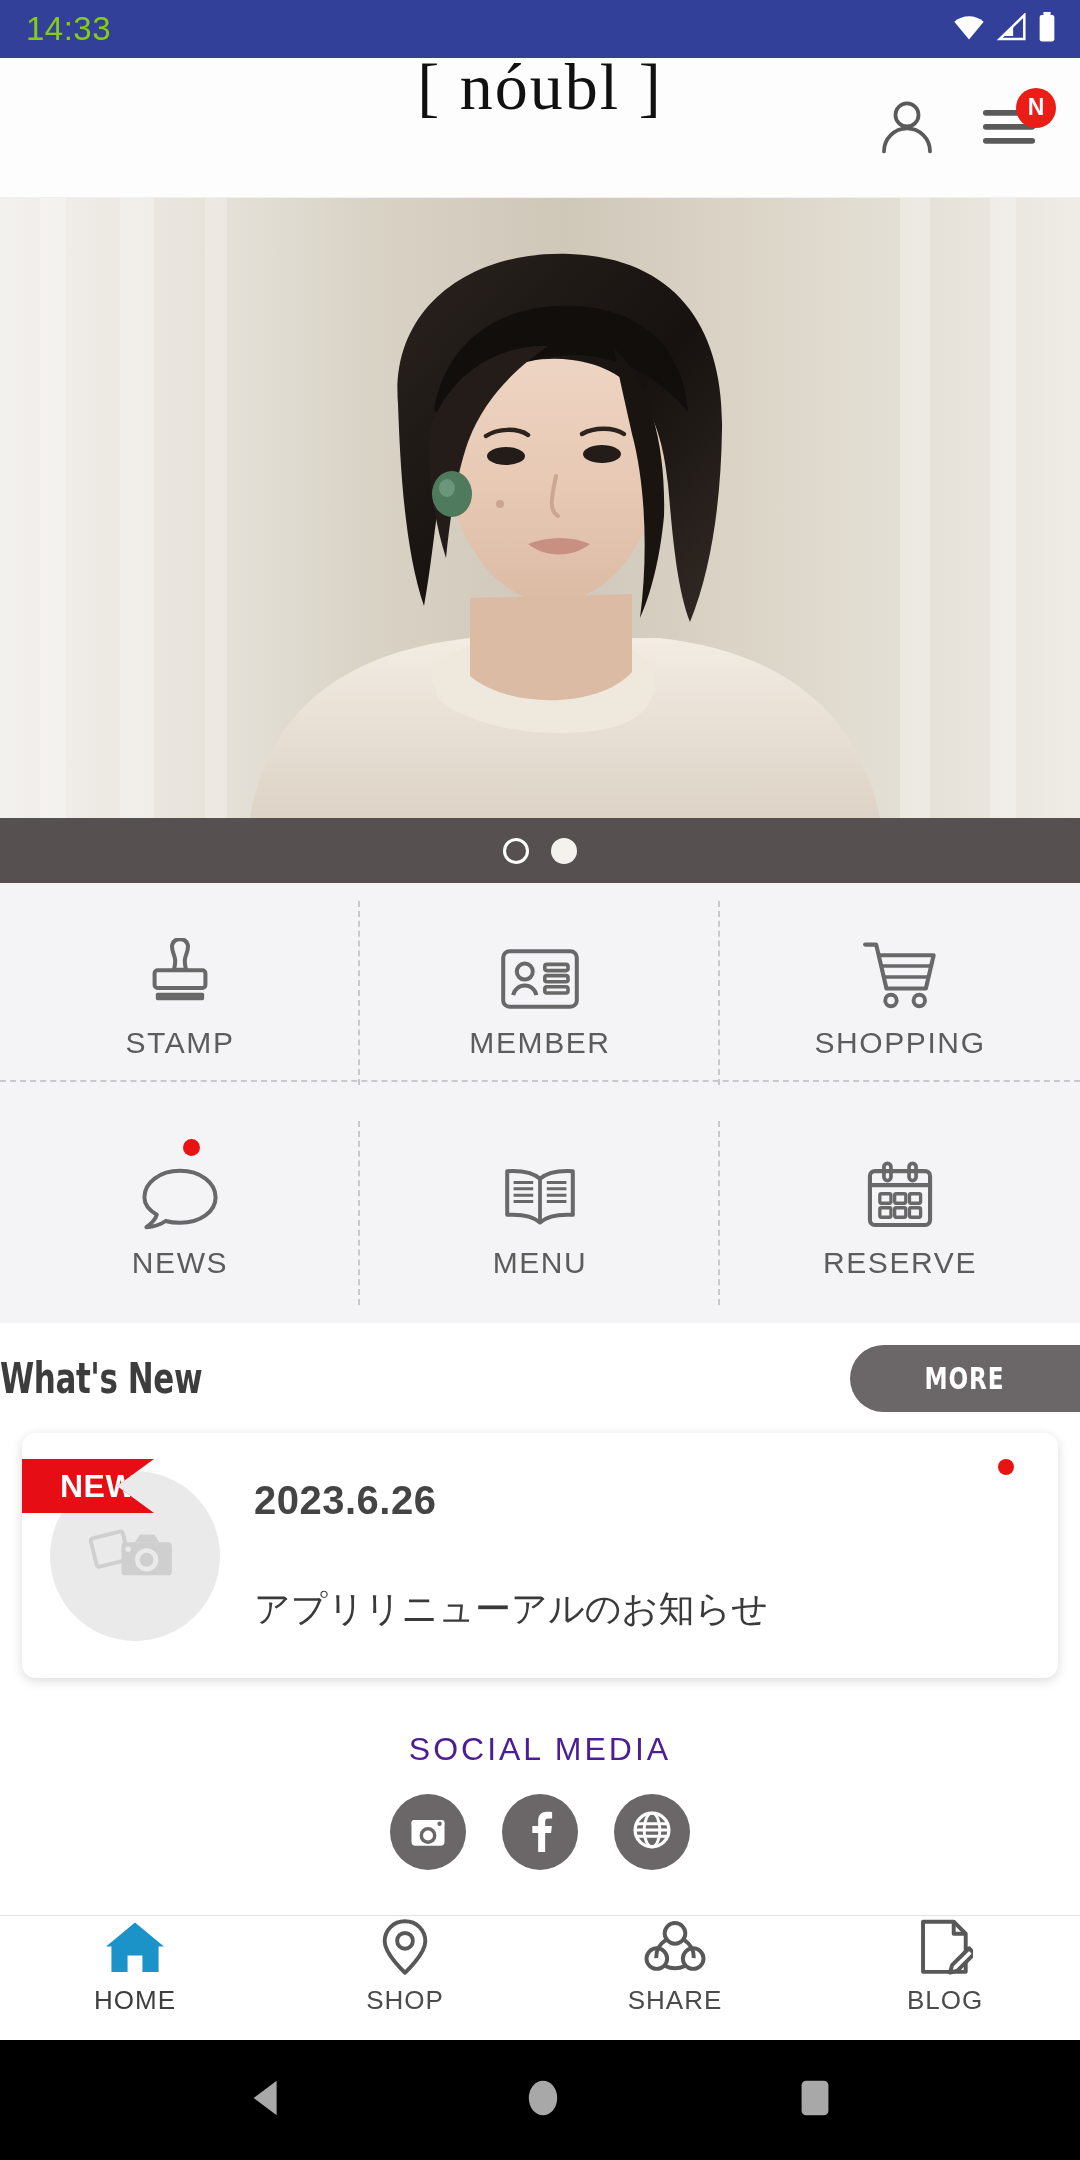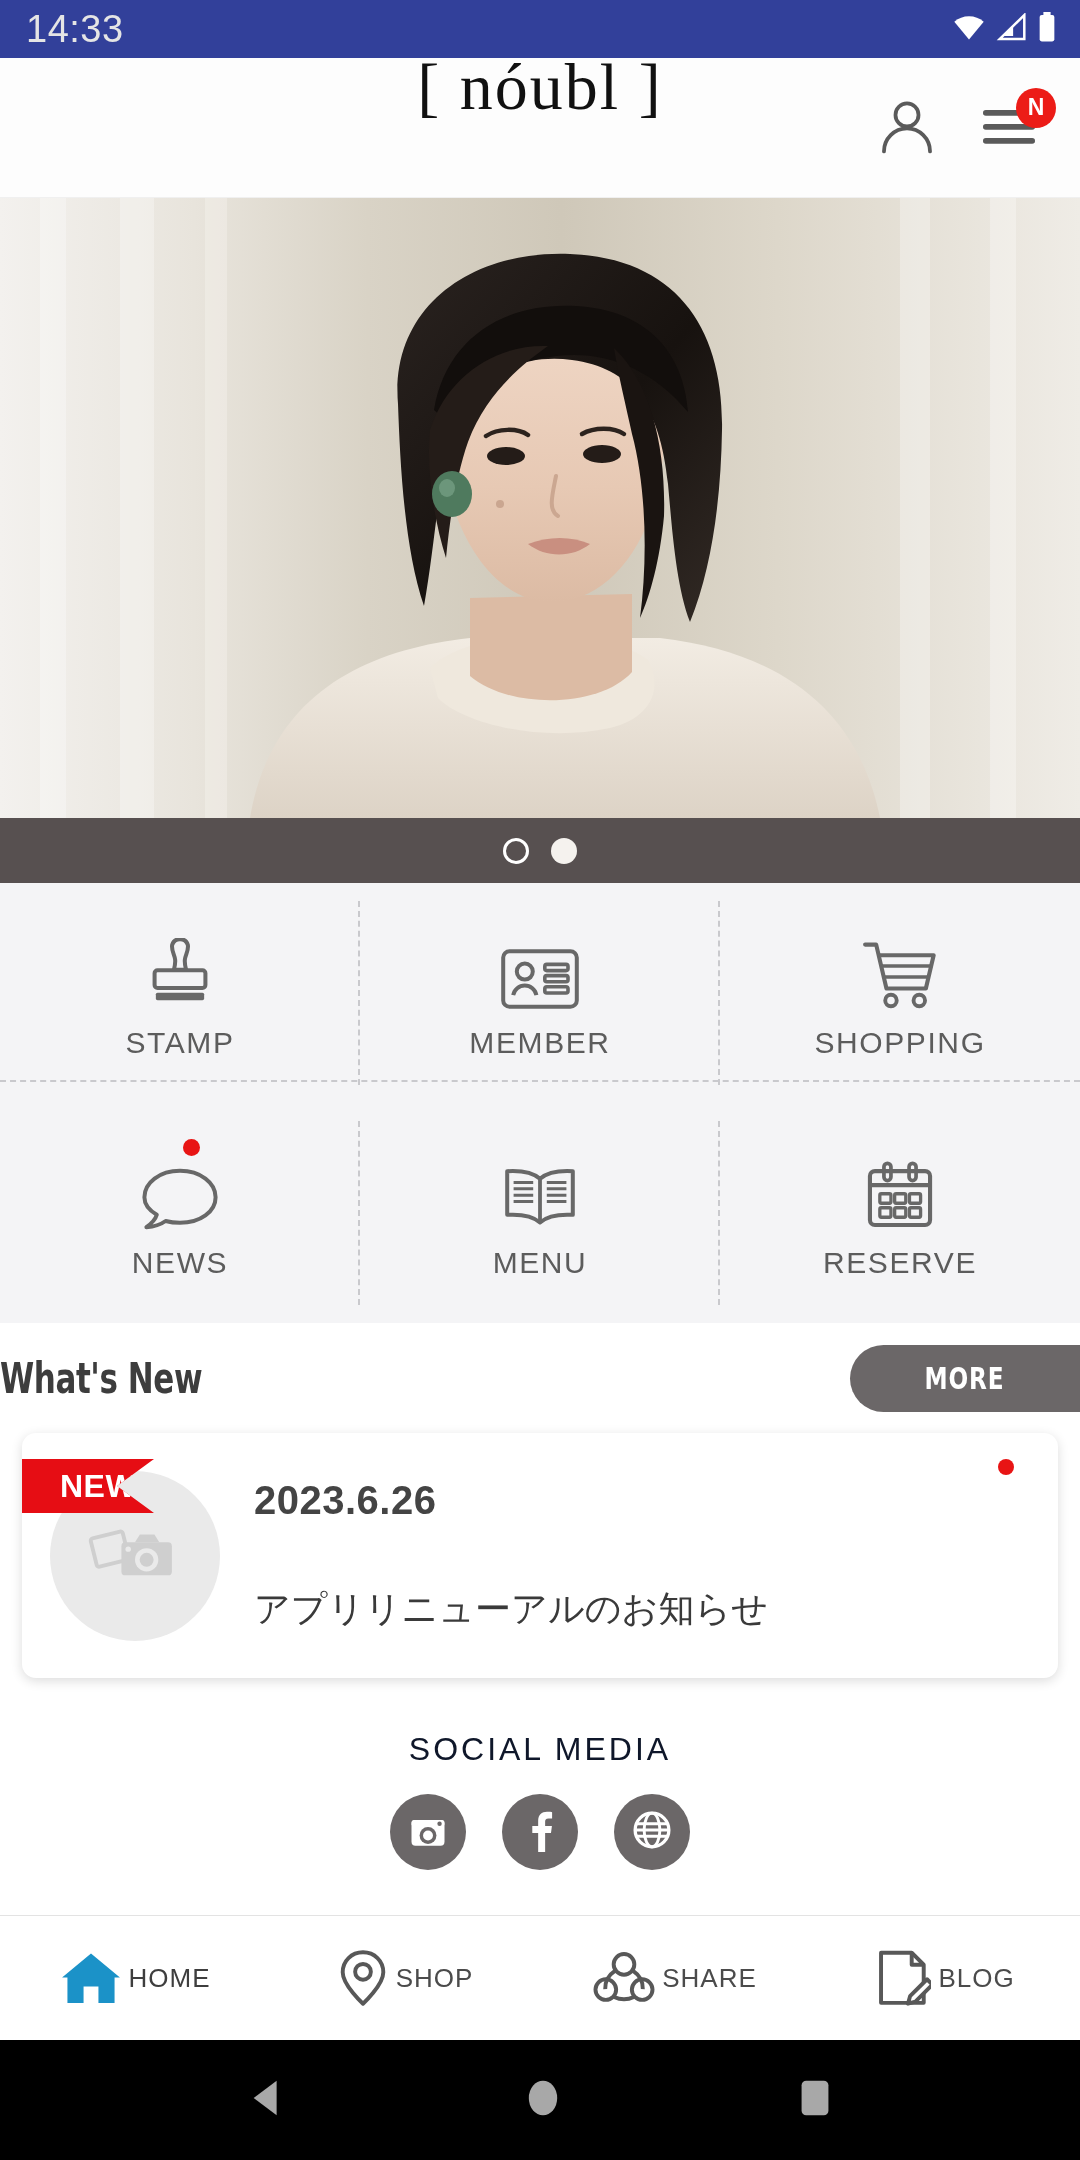--- a/index.html
+++ b/index.html
@@ -17,21 +17,21 @@
   }
 
   
   .statusbar {
     height: 58px; flex: 0 0 58px;
     background: #32409A;
     display: flex; align-items: center; justify-content: space-between;
     padding: 0 22px 0 26px;
   }
   .status-time {
-    color: #e5e5e5; font-size: 38px; letter-spacing: 0.5px;
+    color: #84cc16; font-size: 33px; letter-spacing: 0.5px;
     font-family: "Liberation Sans", sans-serif;
   }
   .status-icons { display: flex; align-items: center; gap: 9px; }
 
   
   .appbar {
     height: 140px; flex: 0 0 140px;
     background: #fdfdfd;
     display: flex; align-items: center;
     position: relative;
@@ -176,41 +176,41 @@
     width: 16px; height: 16px; border-radius: 50%; background: #E81414;
   }
 
   
   .social {
     flex: 1 1 auto; background: #ffffff;
     display: flex; flex-direction: column; align-items: center;
     padding-top: 28px; overflow: hidden;
   }
   .social-title {
-    font-size: 32px; color: #0f172a; letter-spacing: 3px;
+    font-size: 32px; color: #4c1d95; letter-spacing: 3px;
     font-family: "Liberation Sans", sans-serif;
   }
   .social-icons { display: flex; gap: 36px; margin-top: 26px; }
   .social-circle {
     width: 76px; height: 76px; border-radius: 50%;
     background: #6B6768;
     display: flex; align-items: center; justify-content: center;
   }
 
   
   .tabbar {
     flex: 0 0 125px; height: 125px;
     background: #ffffff;
     border-top: 1px solid #E3E3E3;
     display: flex; align-items: stretch;
   }
   .tab {
     flex: 1; position: relative;
-    display: flex; flex-direction: row;
-    align-items: center; justify-content: center; gap: 7px;
+    display: flex; flex-direction: column;
+    align-items: center; gap: 7px;
   }
   .tab .tic { height: 62px; display: flex; align-items: center; }
   .tab-label {
     font-size: 26px; letter-spacing: 1px; color: #4B4B4B;
     font-family: "Liberation Sans", sans-serif;
   }
   .tab.active .tab-label { color: #3E3E3E; }
   .tab .tabdot {
     position: absolute; top: 8px; right: 54px;
     width: 17px; height: 17px; border-radius: 50%; background: #E81414;

